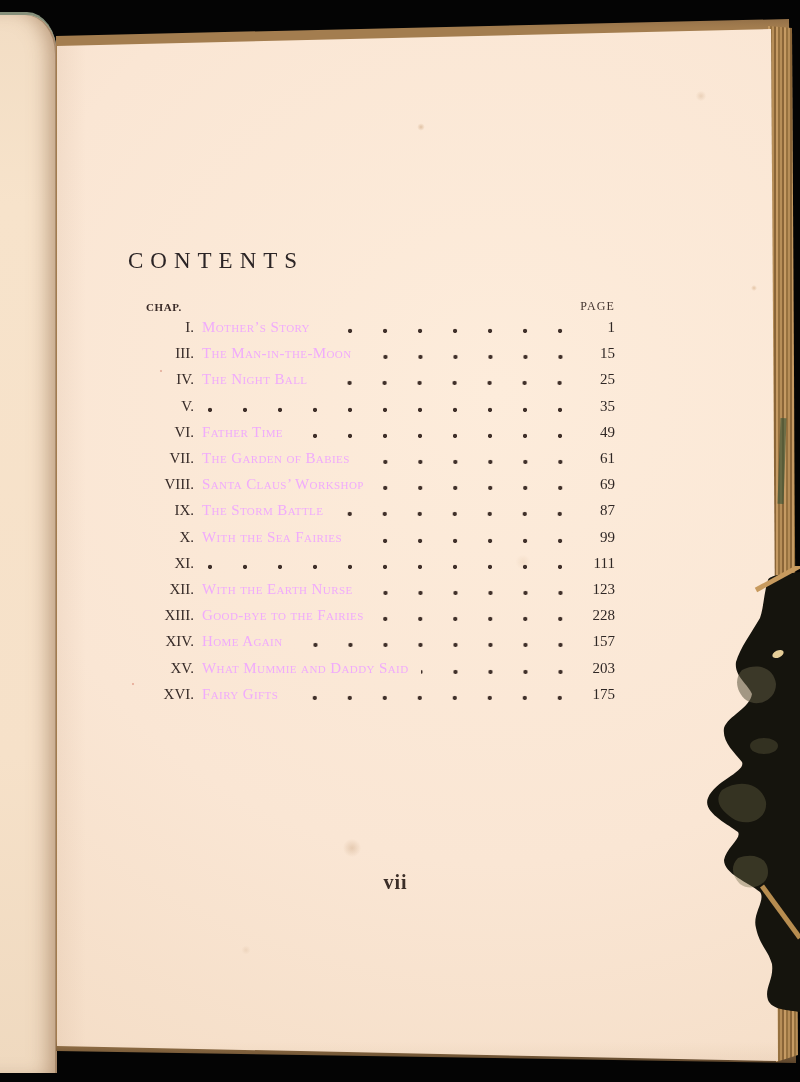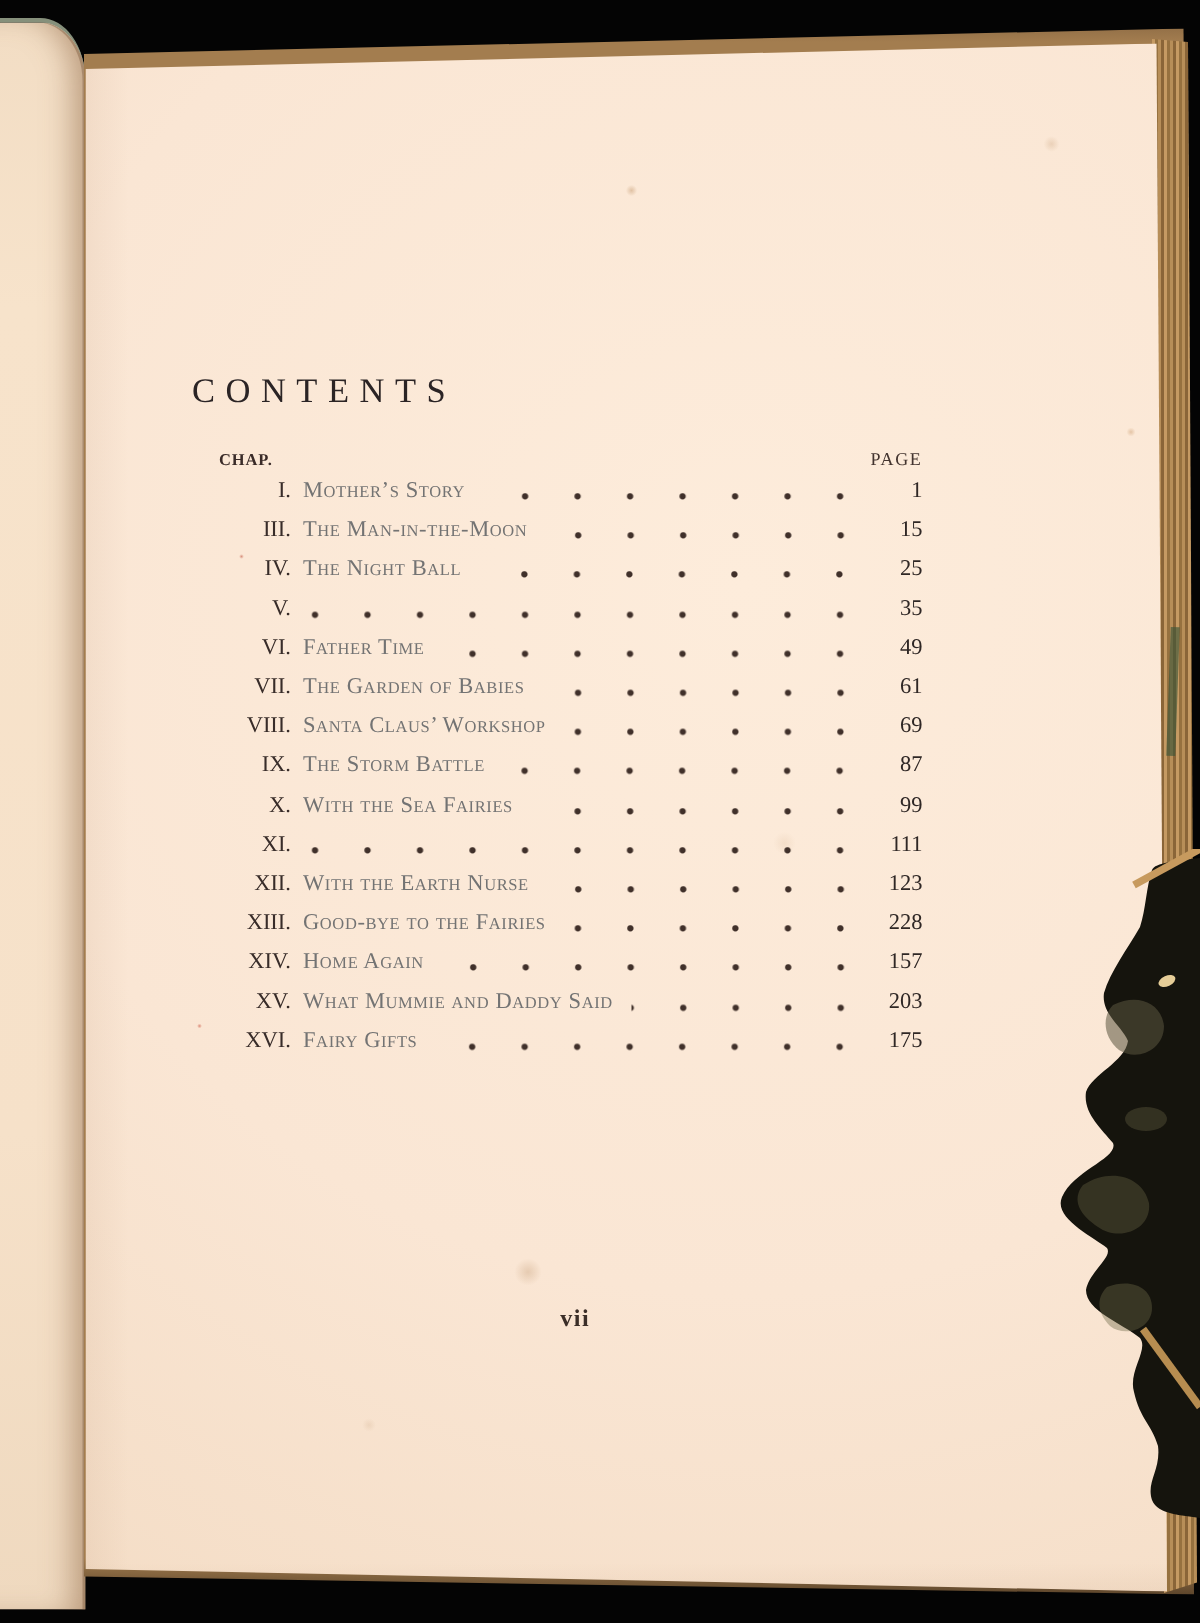--- a/index.html
+++ b/index.html
@@ -70,31 +70,31 @@
   .thead{
     position:absolute;top:299px;left:0;width:100%;
     display:flex;justify-content:space-between;align-items:center;gap:24px;
   }
   .chap-label{font-size:11px;font-weight:700;letter-spacing:.6px;padding-left:18px;color:#3a2b28;}
   .page-label{font-size:12px;letter-spacing:1.1px;width:42px;text-align:right;color:#43342f;}
 
   .rows{position:absolute;top:314px;left:0;width:100%;}
   .row{display:flex;align-items:baseline;line-height:26.2px;font-size:15px;white-space:nowrap;}
   .num{width:66px;text-align:right;flex:0 0 auto;color:#382c29;}
-  .ttl{margin-left:8px;font-variant:small-caps;letter-spacing:.4px;flex:0 0 auto;color:#737373;}
+  .ttl{margin-left:8px;font-variant:small-caps;letter-spacing:.4px;flex:0 0 auto;color:#f0abfc;}
   .dots{
     flex:1 1 auto;align-self:stretch;margin:0 4px 0 12px;
     background-image:radial-gradient(circle at 24px 17px, #40302a 1.7px, rgba(64,48,42,0) 2.5px);
     background-size:35px 26.2px;background-repeat:repeat-x;background-position:right 0 top 0;
   }
   .pg{width:40px;text-align:right;flex:0 0 auto;color:#2f2725;}
 
   .folio{
-    position:absolute;top:871px;left:4px;width:100%;text-align:center;
-    font-size:16px;font-weight:700;letter-spacing:1px;color:#3b2e28;padding-left:16px;box-sizing:border-box;
+    position:absolute;top:871px;left:16px;width:100%;text-align:center;
+    font-size:20px;font-weight:700;letter-spacing:1px;color:#3b2e28;padding-left:16px;box-sizing:border-box;
   }
 
   
   .clasp{position:absolute;left:698px;top:566px;width:102px;height:462px;}
 </style>
 </head>
 <body>
 
 <div class="left-page"></div>
 

